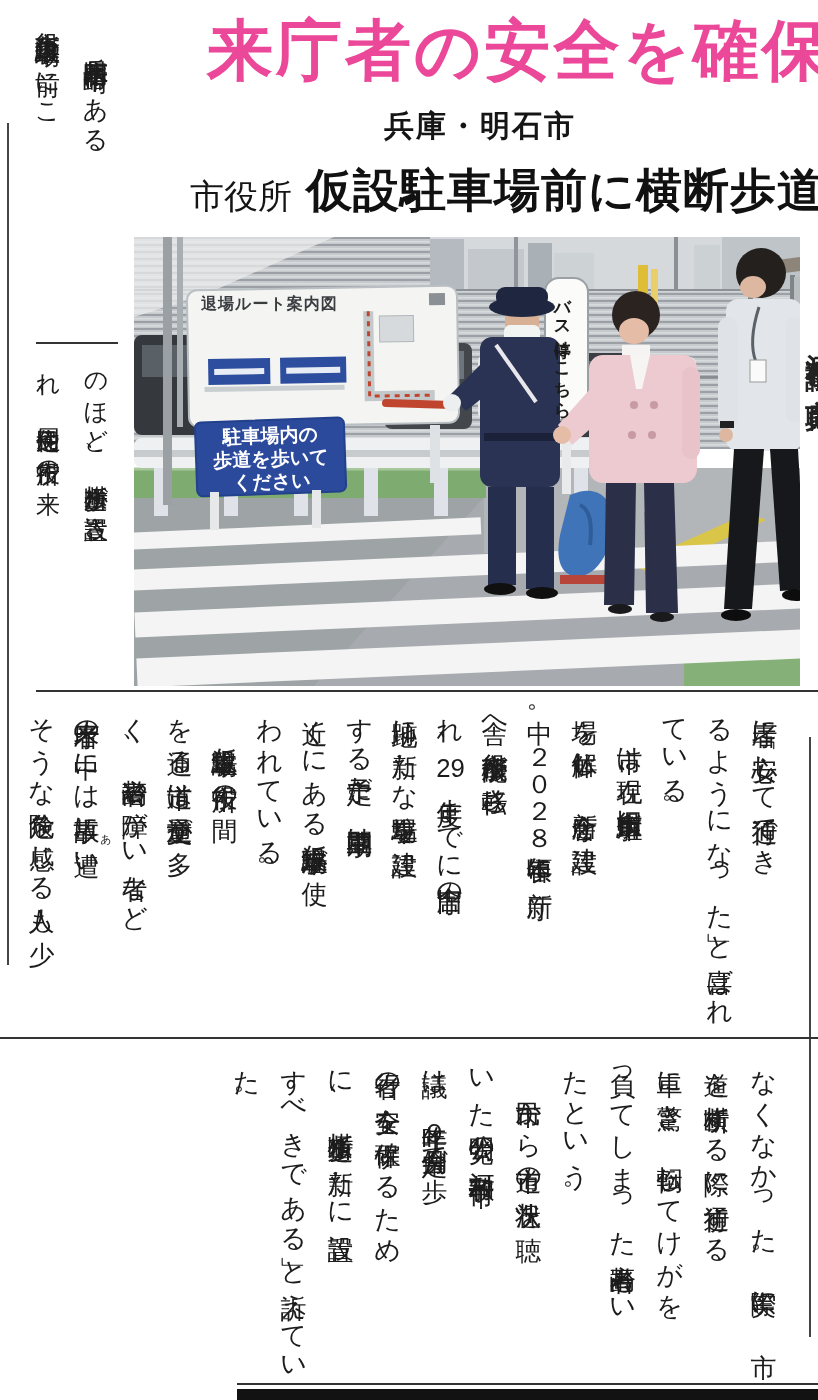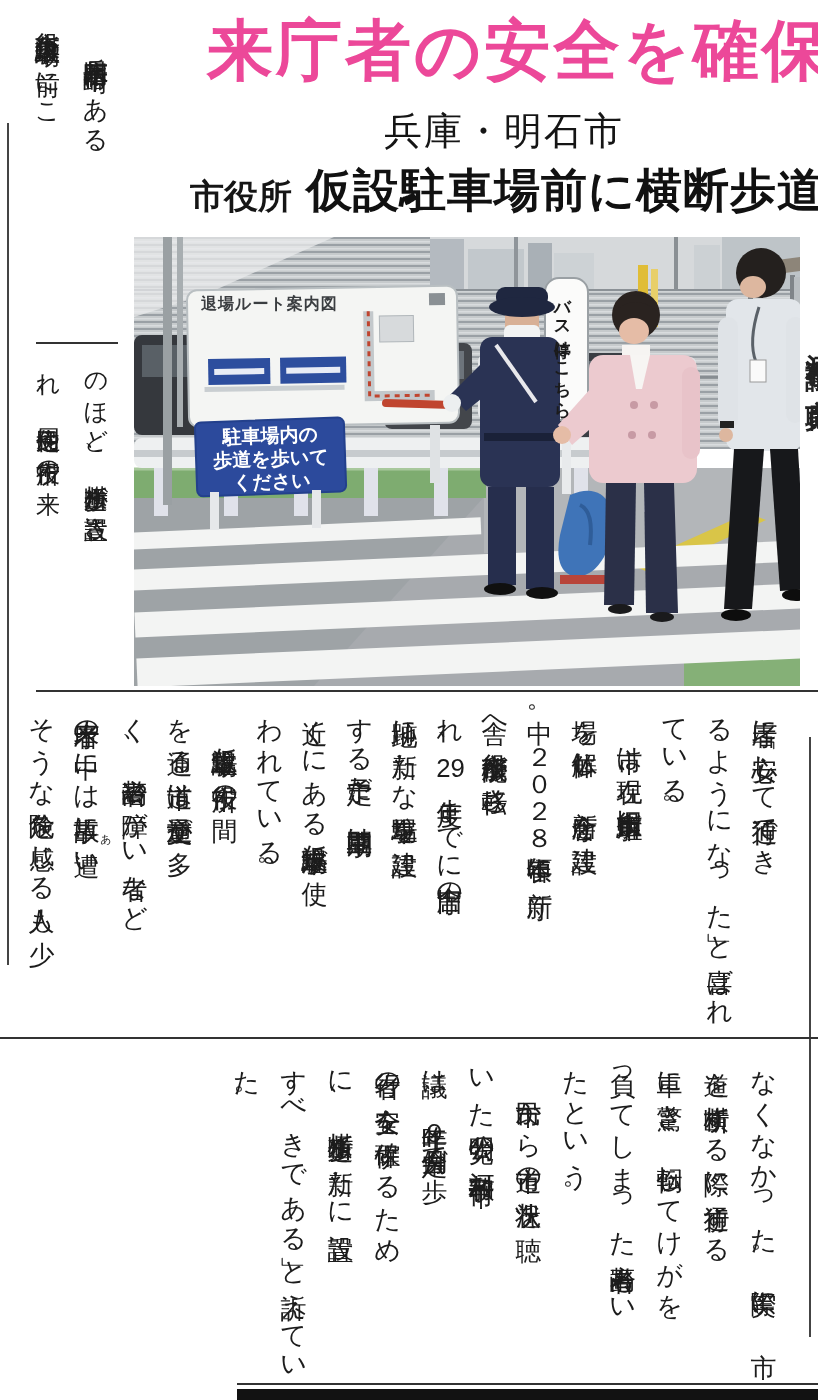--- a/index.html
+++ b/index.html
@@ -3,22 +3,22 @@
 <meta charset="utf-8">
 <style>
   html,body{margin:0;padding:0;background:#ffffff;}
   body{width:818px;height:1400px;position:relative;overflow:hidden;
        font-family:"Liberation Sans",sans-serif;color:#1a1a1a;}
   .abs{position:absolute;}
 
   
   .headline-main{left:186px;top:6px;font-family:"Liberation Serif","DejaVu Serif",serif;
     font-weight:bold;font-size:66px;letter-spacing:3px;color:#ec4899;white-space:nowrap;margin-left:21px;}
-  .region{left:384px;top:106px;font-weight:normal;font-size:38px;letter-spacing:2px;color:#151515;}
-  .sub-prefix{left:190px;top:174px;font-weight:bold;font-size:34px;color:#151515;}
+  .region{left:384px;top:106px;font-weight:bold;font-size:30px;letter-spacing:2px;color:#151515;}
+  .sub-prefix{left:190px;top:174px;font-weight:normal;font-size:34px;color:#151515;}
   .sub-main{left:306px;top:160px;font-family:"Liberation Serif","DejaVu Serif",serif;
     font-weight:bold;font-size:46px;letter-spacing:1px;color:#111;white-space:nowrap;}
 
   
   .vwrap{position:absolute;display:flex;flex-direction:row-reverse;justify-content:flex-start;}
   .vcol{writing-mode:vertical-rl;text-orientation:upright;color:#1c1c1c;}
   .lead1 .vcol{font-size:25px;letter-spacing:1.5px;line-height:48px;}
   .lead2 .vcol{font-size:24px;letter-spacing:1px;line-height:48px;}
   .mid  .vcol{font-size:26px;letter-spacing:1.2px;line-height:45px;}
   .bot  .vcol{font-size:26px;letter-spacing:1.8px;line-height:47px;}

